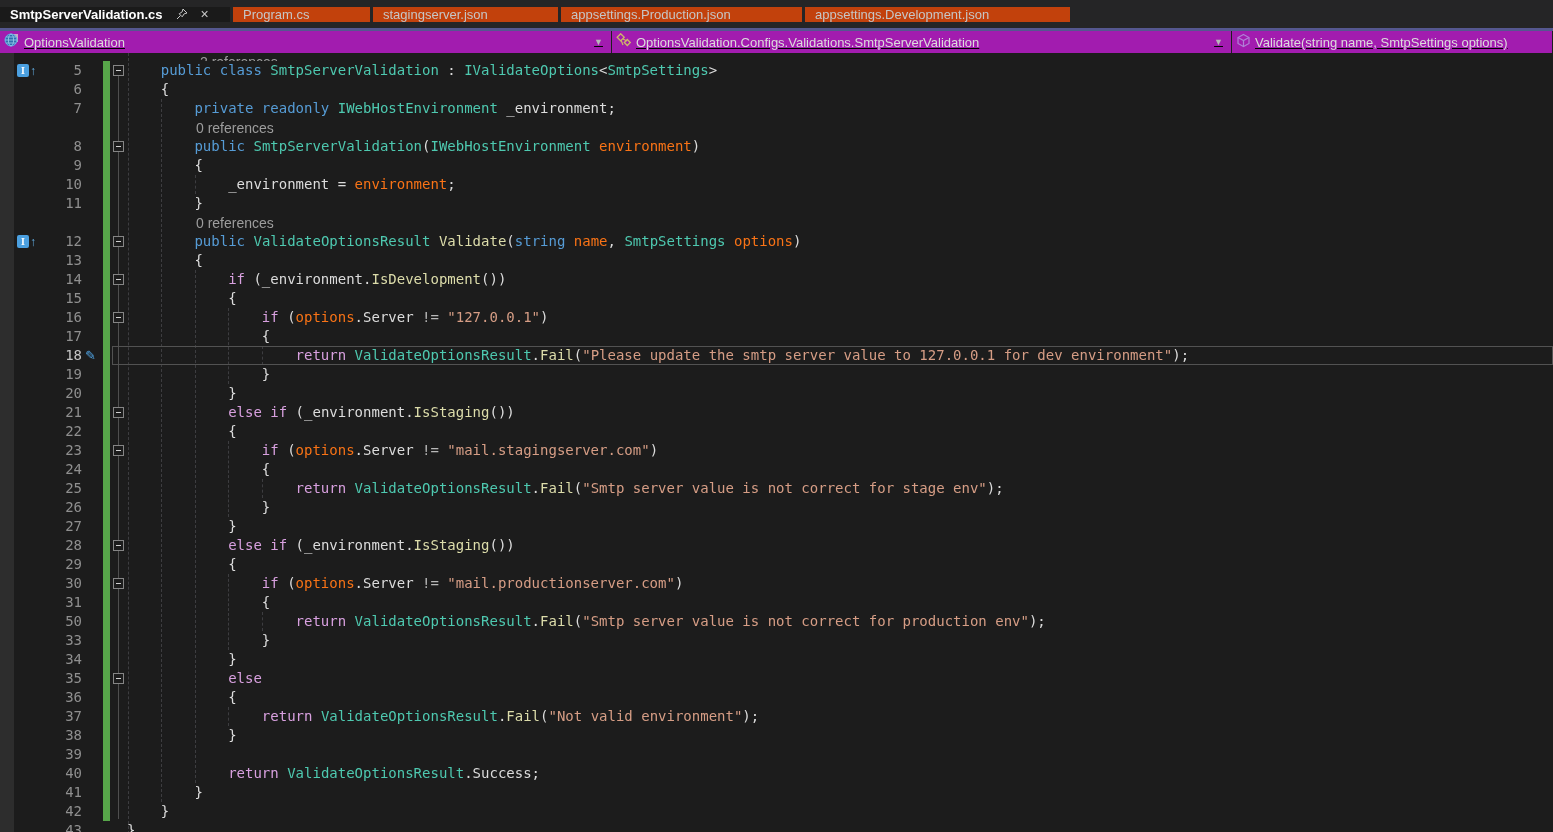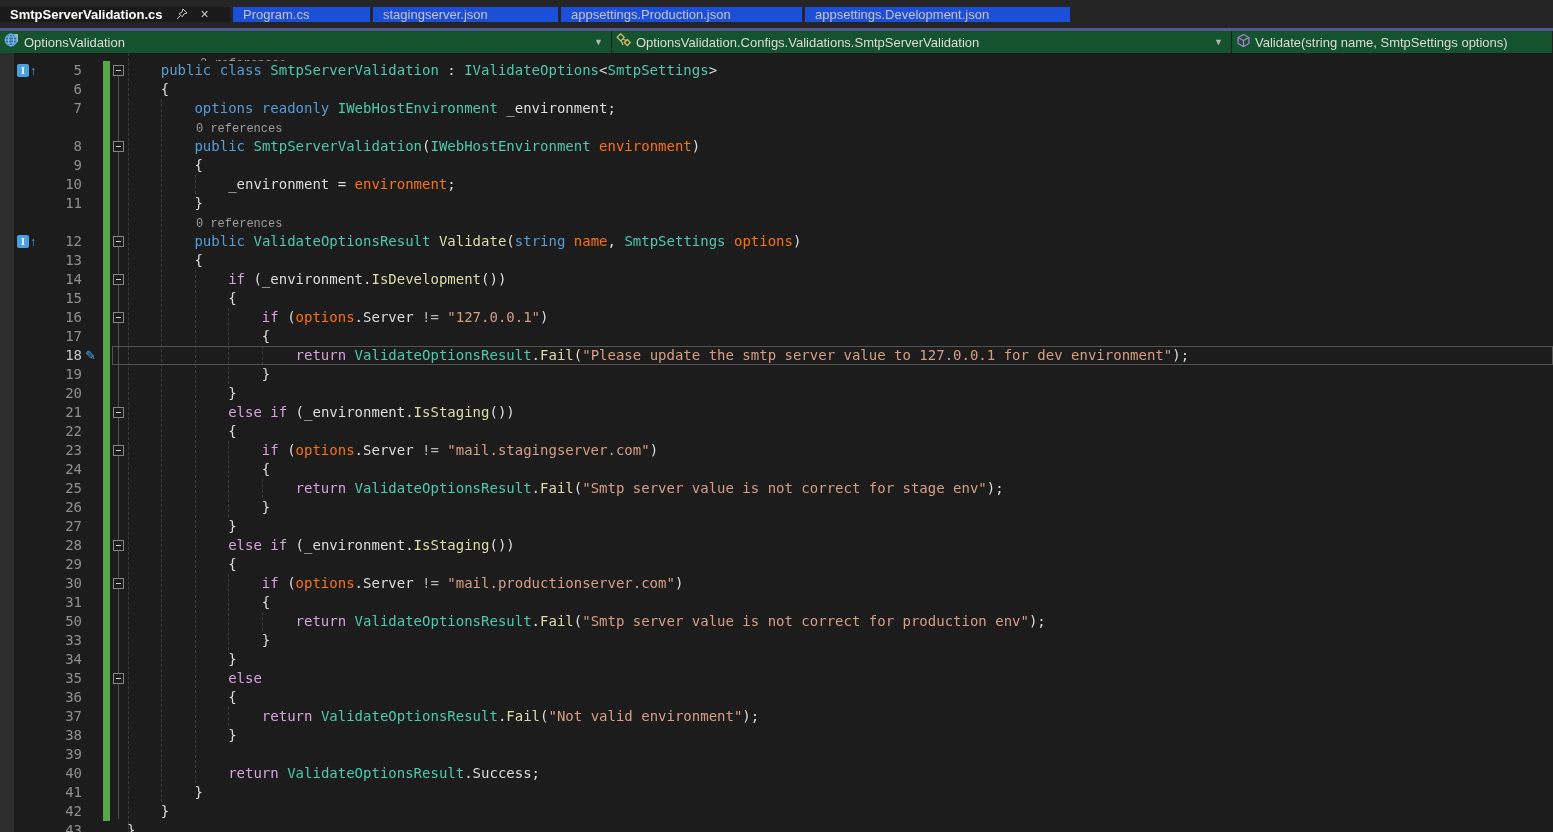--- a/index.html
+++ b/index.html
@@ -2,28 +2,28 @@
 <html><head>
 <meta charset="utf-8">
 <style>
   * { margin:0; padding:0; box-sizing:border-box; }
   html,body { width:1553px; height:832px; overflow:hidden; background:#1c1c1c;
               font-family:"Liberation Sans", sans-serif; }
 
   
   .tab-strip { height:28px; background:#252526; display:flex; align-items:center; }
   .tab { display:flex; align-items:center; padding:0 10px; margin-right:3px;
-         background:#1d4ed8; color:#c6c6c6; font-size:13px; white-space:nowrap; cursor:default; }
+         background:#c2410c; color:#c6c6c6; font-size:13px; white-space:nowrap; cursor:default; }
   .tab.active { background:#1a1a1a; color:#ffffff; font-weight:bold; }
   .tab .pin { margin-left:14px; display:inline-flex; }
   .tab .close { margin-left:12px; color:#c8c8c8; font-size:14px; font-weight:normal; line-height:1; }
   .accent-line { height:3px; background:#55578f; }
 
   
-  .navbar { height:22px; background:#14532d; display:flex; }
+  .navbar { height:22px; background:#a21caf; display:flex;text-decoration:underline; }
   .nav-drop { display:flex; align-items:center; height:22px; padding-left:4px; position:relative;
               border-right:1px solid #1f1f1f; overflow:hidden; }
   .nav-drop .label { color:#dcdcdc; font-size:13px; white-space:nowrap; margin-left:4px; }
   .nav-drop .arrow { margin-left:auto; margin-right:8px; color:#b6b6b6; font-size:9px; }
   .nd-project { width:612px; }
   .nd-type { width:620px; }
   .nd-member { flex:1; }
 
   
   .editor { position:relative; height:786px; background:#1c1c1c; overflow:hidden; }
@@ -37,21 +37,21 @@
            text-align:right; line-height:19px; }
   .row.current .c-num { color:#c5c5c5; }
   .c-pencil { color:#4fa3e3; font-size:13px; line-height:19px; padding-left:3px; }
   .c-bar { height:19px; }
   .c-bar.on { background:#57a64a; }
   .c-fold { height:19px; display:flex; align-items:center; justify-content:center; }
   .fold-box { width:11px; height:11px; border:1px solid #858585; background:#1c1c1c; position:relative; z-index:4; }
   .fold-box::after { content:""; position:absolute; left:2px; top:4px; width:5px; height:1px; background:#cfcfcf; }
   .c-code { font-family:"DejaVu Sans Mono", monospace; font-size:14px; line-height:19px;
             white-space:pre; color:#dcdcdc; }
-  .lens-text { font-family:Liberation Mono, monospace; font-size:12px; color:#9d9d9d; display:inline-block; }
+  .lens-text { font-family:Liberation Sans, sans-serif; font-size:14px; color:#9d9d9d; display:inline-block; }
   .row.lens .c-code { padding-left:69px; line-height:14px; }
   .row.lens-partial .c-code { padding-left:73px; }
   .row.lens-partial .lens-text { margin-top:-6px; }
 
   .tk-kw { color:#569cd6; } .tk-ct { color:#d8a0df; } .tk-ty { color:#4ec9b0; }
   .tk-me { color:#dcdcaa; } .tk-pa { color:#f97316; } .tk-pl { color:#dcdcdc; }
   .tk-st { color:#d69d85; } .tk-op { color:#b8b8b8; }
 
   .impl { display:inline-flex; align-items:center; }
   .impl-box { width:12px; height:13px; background:#4ba0e0; color:#ffffff; border-radius:2px;
@@ -163,21 +163,21 @@
         <div class="c-bar on"></div>
         <div class="c-fold"></div>
         <div class="c-code"><span class="tk-pl">    {</span></div>
       </div>
       <div class="row">
         <div class="c-icon"></div>
         <div class="c-num">7</div>
         <div class="c-pencil"></div>
         <div class="c-bar on"></div>
         <div class="c-fold"></div>
-        <div class="c-code"><span class="tk-pl">        </span><span class="tk-kw">options readonly </span><span class="tk-ty">IWebHostEnvironment</span><span class="tk-pl"> _environment;</span></div>
+        <div class="c-code"><span class="tk-pl">        </span><span class="tk-kw">private readonly </span><span class="tk-ty">IWebHostEnvironment</span><span class="tk-pl"> _environment;</span></div>
       </div>
       <div class="row lens">
         <div class="c-icon"></div>
         <div class="c-num"></div>
         <div class="c-pencil"></div>
         <div class="c-bar on"></div>
         <div class="c-fold"></div>
         <div class="c-code"><span class="lens-text">0 references</span></div>
       </div>
       <div class="row">

